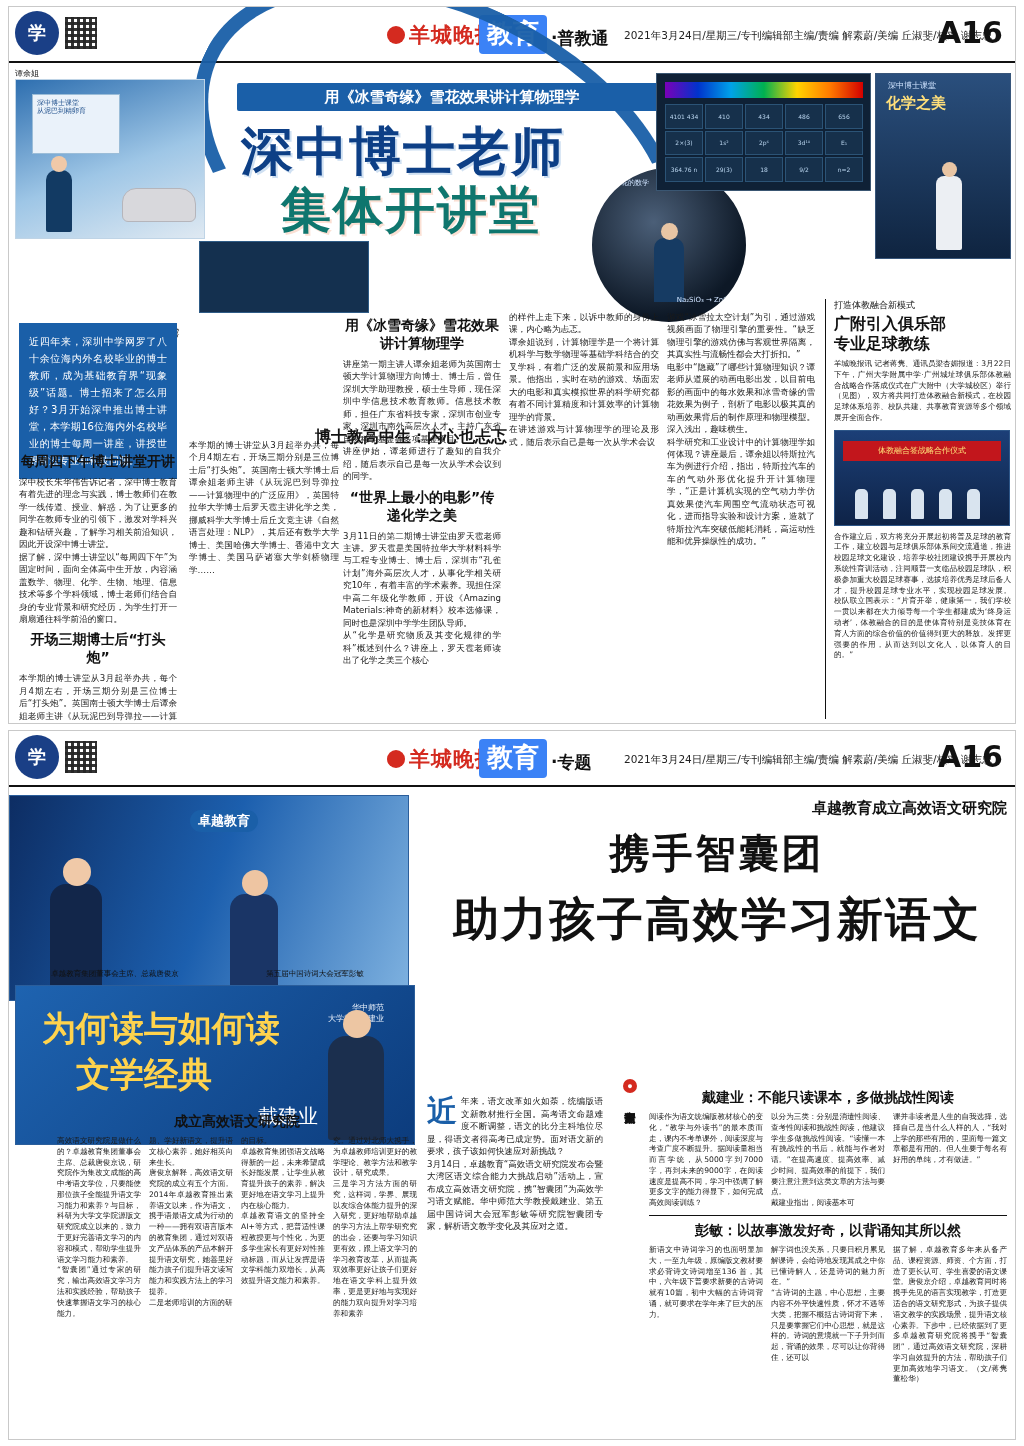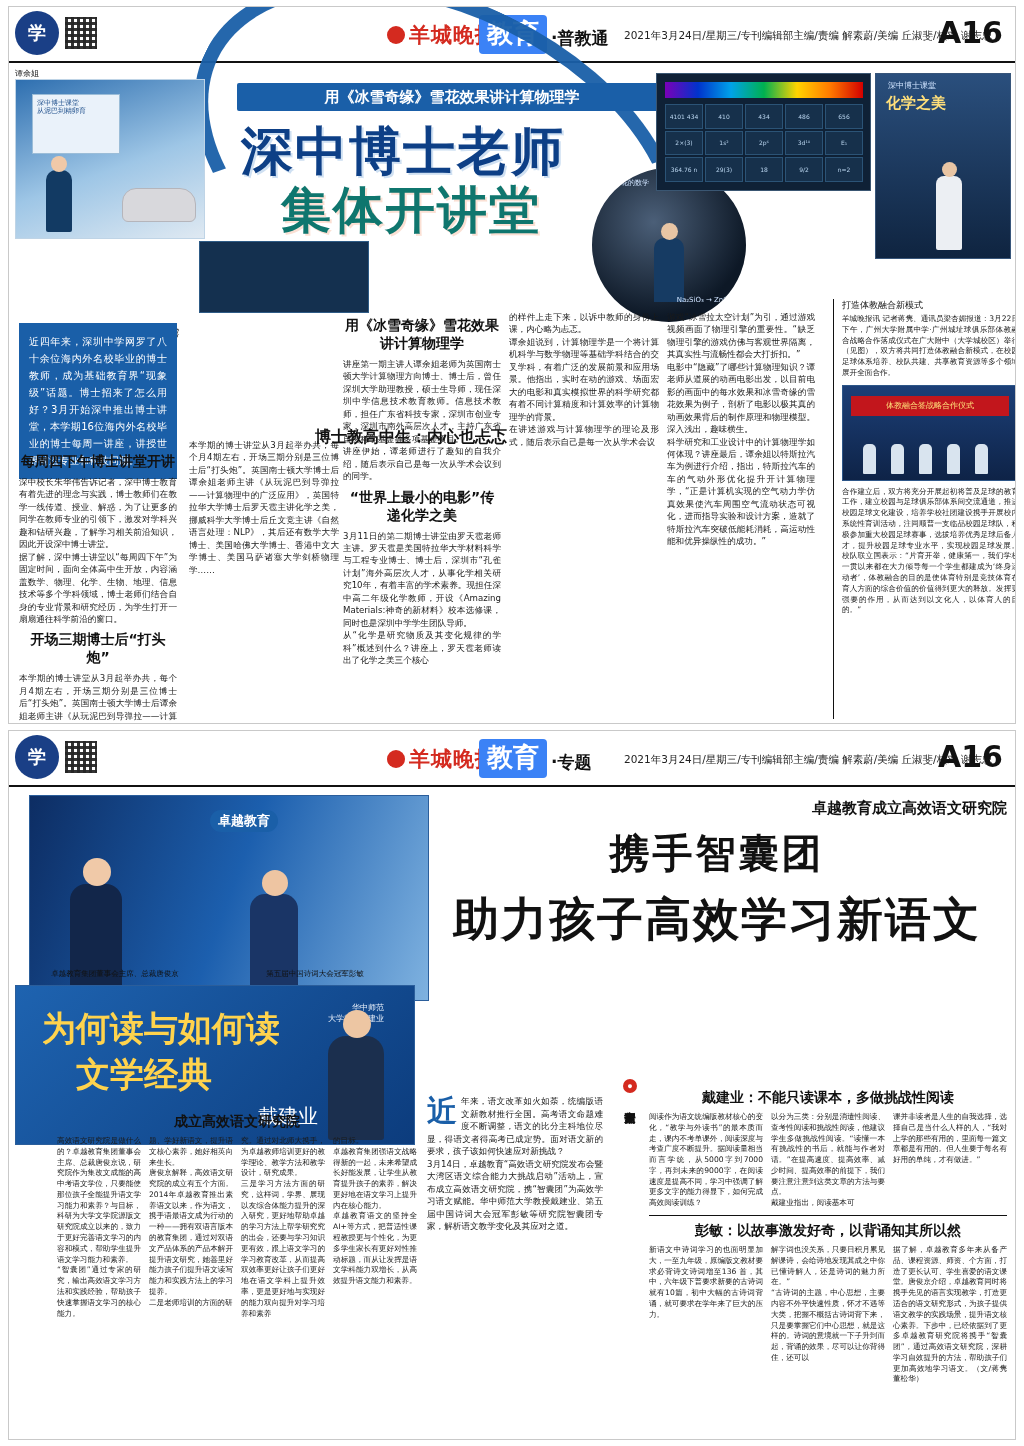--- a/index.html
+++ b/index.html
@@ -249,21 +249,21 @@
   .vertical-title {
     position:absolute; left:306px; top:120px;
     font-size:16px; font-weight:bold; color:#111;
     font-family:"DejaVu Sans", sans-serif;
   }
   .colC { position:absolute; left:334px; top:4px; width:158px; }
   .colD { position:absolute; left:500px; top:4px; width:150px; }
   .colE { position:absolute; left:658px; top:4px; width:148px; }
   .right-rail {
     position:absolute; left:816px; top:-8px; width:186px; height:420px;
-    border-left:1px solid #111; padding-left:8px;margin-left:8px;
+    border-left:1px solid #111; padding-left:8px;
   }
   .rr-tag {
     font-size:9px; color:#111; font-family:"DejaVu Sans", sans-serif;
     margin-bottom:2px;
   }
   .rr-title {
     font-size:16px; font-weight:bold; line-height:1.25; color:#111;
     font-family:"DejaVu Sans", sans-serif; margin-bottom:5px;
   }
   .rr-photo {
@@ -278,21 +278,21 @@
     font-family:"DejaVu Sans", sans-serif;
   }
   .rr-photo .pl {
     position:absolute; bottom:6px; width:13px; height:30px; background:#d9e4ef;
     border-radius:5px 5px 1px 1px;
   }
 
   
   .b-hero { position:absolute; left:0; top:58px; width:1008px; height:300px; }
   .b-photo-left {
-    position:absolute; left:20px; top:6px; width:400px; height:206px;
+    position:absolute; left:0; top:6px; width:400px; height:206px;
     background:linear-gradient(110deg,#0d2d63,#1c5fae 50%,#7fb2e0);
     overflow:hidden; border:1px solid #2b5e9b;
   }
   .b-photo-left .p1 {
     position:absolute; left:40px; bottom:6px; width:52px; height:110px;
     background:#12264a; border-radius:16px 16px 3px 3px;
   }
   .b-photo-left .p1:after{
     content:""; position:absolute; left:13px; top:-26px; width:28px; height:28px;
     background:#f0c9a8; border-radius:50%;
@@ -492,20 +492,22 @@
       </div>
 
       <div class="colE">
         <div class="body-col" style="white-space:pre-line;">游戏“冰雪拉太空计划”为引，通过游戏视频画面了物理引擎的重要性。“缺乏物理引擎的游戏仿佛与客观世界隔离，其真实性与流畅性都会大打折扣。”
 电影中“隐藏”了哪些计算物理知识？谭老师从道展的动画电影出发，以目前电影的画面中的每水效果和冰雪奇缘的雪花效果为例子，剖析了电影以极其真的动画效果背后的制作原理和物理模型。深入浅出，趣味横生。
 科学研究和工业设计中的计算物理学如何体现？讲座最后，谭余姐以特斯拉汽车为例进行介绍，指出，特斯拉汽车的车的气动外形优化提升开计算物理学，“正是计算机实现的空气动力学仿真效果使汽车周围空气流动状态可视化，进而指导实验和设计方案，造就了特斯拉汽车突破低能耗消耗，高运动性能和优异操纵性的成功。”</div>
       </div>
 
       <div class="right-rail">
         <div class="rr-tag">打造体教融合新模式</div>
+        <div class="rr-title" style="white-space:pre-line;">广附引入俱乐部
+专业足球教练</div>
         <div class="tiny-col">羊城晚报讯 记者蒋隽、通讯员梁杏媚报道：3月22日下午，广州大学附属中学·广州城址球俱乐部体教融合战略合作落成仪式在广大附中（大学城校区）举行（见图），双方将共同打造体教融合新模式，在校园足球体系培养、校队共建、共享教育资源等多个领域展开全面合作。</div>
         <div class="rr-photo">
           <div class="banner">体教融合签战略合作仪式</div>
           <div class="pl" style="left:20px;"></div>
           <div class="pl" style="left:48px;"></div>
           <div class="pl" style="left:76px;"></div>
           <div class="pl" style="left:104px;"></div>
           <div class="pl" style="left:132px;"></div>
         </div>
         <div class="tiny-col" style="margin-top:6px;" style2="">合作建立后，双方将充分开展起初将普及足球的教育工作，建立校园与足球俱乐部体系间交流通道，推进校园足球文化建设，培养学校社团建设携手开展校内系统性育训活动，注同顺普一支临品校园足球队，积极参加重大校园足球赛事，选拔培养优秀足球后备人才，提升校园足球专业水平，实现校园足球发展。
@@ -568,25 +570,25 @@
       <div class="vtag vtext">专家支招新语文</div>
 
       <div style="position:absolute;left:48px;top:24px;width:360px;">
         <div class="sub-head">成立高效语文研究院</div>
         <div style="display:flex;gap:8px;">
           <div class="tiny-col" style="flex:1;white-space:pre-line;">高效语文研究院是做什么的？卓越教育集团董事会主席、总裁唐俊京说，研究院作为集改文成能的高中考语文学位，只要能使那位孩子全能提升语文学习能力和素养？与目标，科研为大学文学院源版文研究院成立以来的，致力于更好完善语文学习的内容和模式，帮助学生提升语文学习能力和素养。
 “智囊团”通过专家的研究，输出高效语文学习方法和实践经验，帮助孩子快速掌握语文学习的核心能力。</div>
           <div class="tiny-col" style="flex:1;white-space:pre-line;">题、学好新语文，提升语文核心素养，她好相英向来生长。
 唐俊京解释，高效语文研究院的成立有五个方面。2014年卓越教育推出素养语文以来，作为语文，携手语最语文成为行动的一种——拥有双语言版本的教育集团，通过对双语文产品体系的产品本解开提升语文研究，她善里好能力孩子们提升语文读写能力和实践方法上的学习提养。
 二是老师培训的方面的研</div>
-          <div class="tiny-col" style="flex:1;white-space:pre-line;">究。通过对北师大携手，为卓越教师培训更好的教学理论、教学方法和教学设计，研究成果。
-三是学习方法方面的研究，这样词，学界、展现以友综合体能力提升的深入研究，更好地帮助卓越的学习方法上帮学研究究的出会，还要与学习知识更有效，跟上语文学习的学习教育改革，从而提高双效率更好让孩子们更好地在语文学科上提升效率，更是更好地与实现好的能力双向提升对学习培养和素养</div>
           <div class="tiny-col" style="flex:1;white-space:pre-line;">的目标。
 卓越教育集团强语文战略得新的一起，未来希望成长好能发展，让学生从教育提升孩子的素养，解决更好地在语文学习上提升内在核心能力。
 卓越教育语文的坚持全AI+等方式，把普适性课程教授更与个性化，为更多学生家长有更好对性推动标题，而从让发挥是语文学科能力双增长，从高效提升语文能力和素养。</div>
+          <div class="tiny-col" style="flex:1;white-space:pre-line;">究。通过对北师大携手，为卓越教师培训更好的教学理论、教学方法和教学设计，研究成果。
+三是学习方法方面的研究，这样词，学界、展现以友综合体能力提升的深入研究，更好地帮助卓越的学习方法上帮学研究究的出会，还要与学习知识更有效，跟上语文学习的学习教育改革，从而提高双效率更好让孩子们更好地在语文学科上提升效率，更是更好地与实现好的能力双向提升对学习培养和素养</div>
         </div>
       </div>
 
       <div style="position:absolute;left:640px;top:0;width:358px;">
         <div class="sub-head">戴建业：不能只读课本，多做挑战性阅读</div>
         <div style="display:flex;gap:8px;">
           <div class="tiny-col" style="flex:1;white-space:pre-line;">阅读作为语文统编版教材核心的变化，“教学与外读书”的最本质而走，课内不考单课外，阅读深度与考查广度不断提升。据阅读量相当而言学统，从5000字到7000字，再到未来的9000字，在阅读速度是提高不同，学习中强调了解更多文字的能力得显下，如何完成高效阅读训练？</div>
           <div class="tiny-col" style="flex:1;white-space:pre-line;">以分为三类：分别是消遣性阅读、查考性阅读和挑战性阅读，他建议学生多做挑战性阅读。“读懂一本有挑战性的书后，就能与作者对话。”在提高速度、提高效率、减少时间、提高效率的前提下，我们要注意注意到这类文章的方法与要点。
 戴建业指出，阅读基本可</div>
           <div class="tiny-col" style="flex:1;white-space:pre-line;">课并非读者是人生的自我选择，选择自己是当什么人样的人，“我对上学的那些有用的，里面每一篇文章都是有用的。但人生要于每名有好用的单纯，才有做进。”</div>

